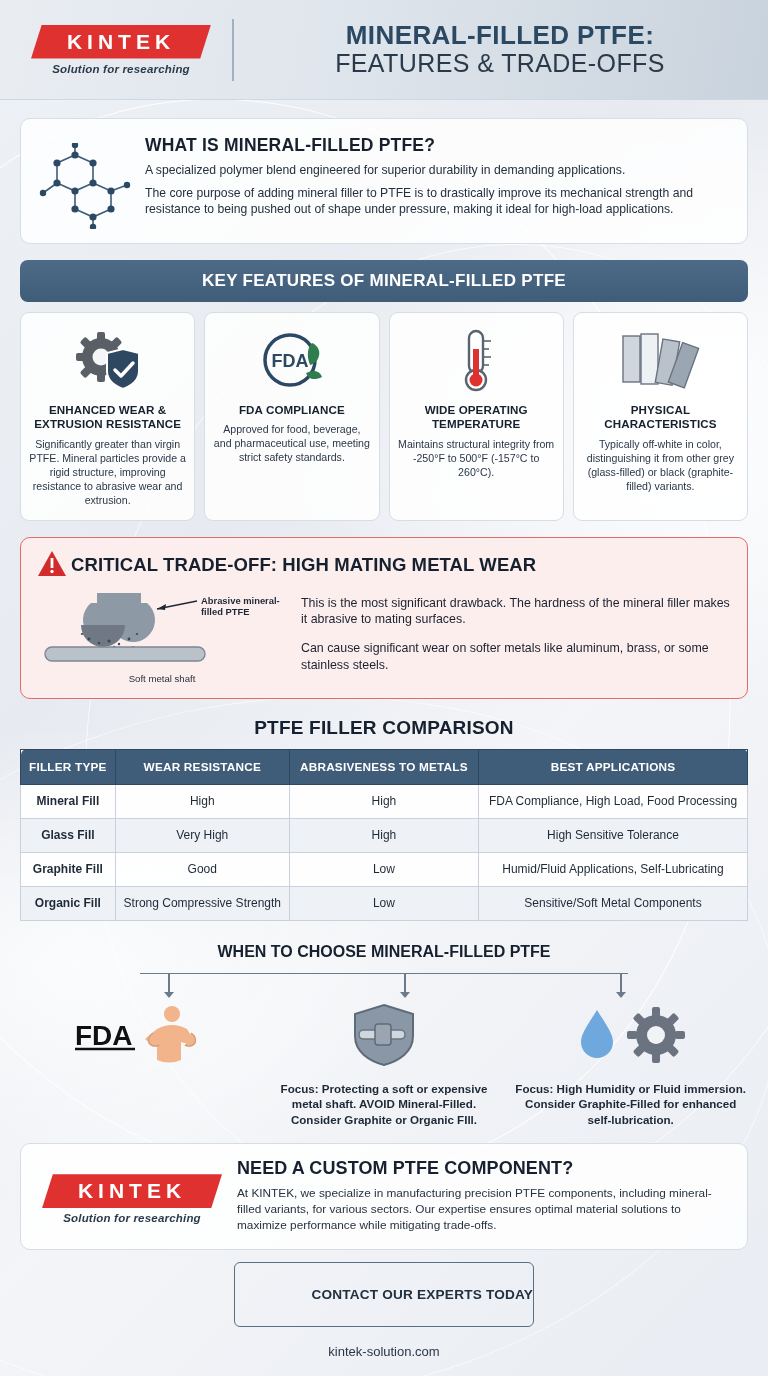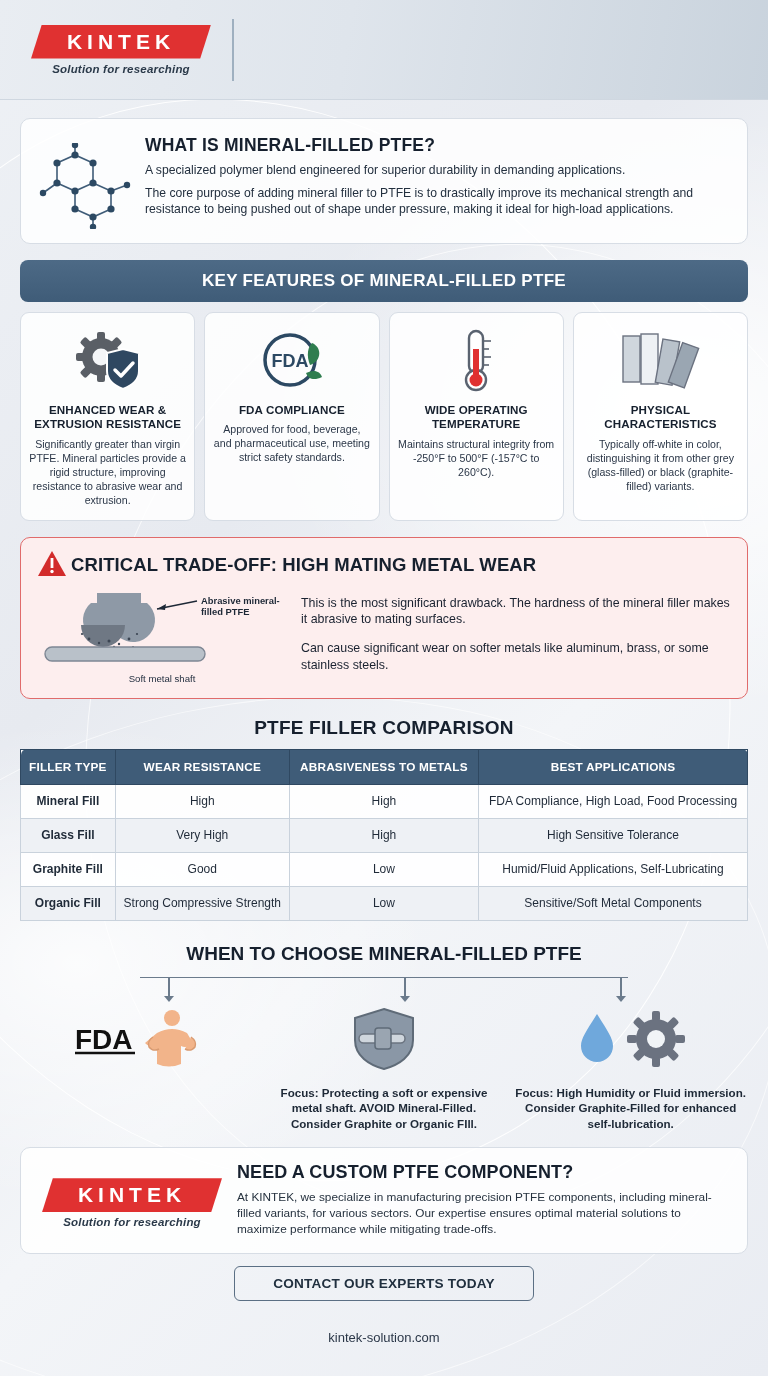--- a/index.html
+++ b/index.html
@@ -131,63 +131,67 @@
   thead th:first-child{border-top-left-radius:6px;}
   thead th:last-child{border-top-right-radius:6px;}
   tbody td {
     border:1px solid #c9d2dc; padding:9px 4px; font-size:12px; text-align:center;
     color:#1f2a38; line-height:1.25;
   }
   tbody td.first { font-weight:bold; }
   tbody tr:nth-child(even) td { background:#eef1f5; }
 
   
-  .choose-title { text-align:center; font-size:19px; font-weight:bold; margin:22px 0 4px; color:#16202e;}
+  .choose-title { text-align:center; font-size:16px; font-weight:bold; margin:22px 0 4px; color:#16202e;}
   .arrows { position:relative; height: 34px; }
   .arrow-line { position:absolute; left:120px; right:120px; top:8px; height:1.5px; background:#6b7b8c;}
   .arrow { position:absolute; top:8px; width:1.5px; height:20px; background:#6b7b8c;}
   .arrow:after{ content:""; position:absolute; left:-4px; bottom:-5px; border-left:5px solid transparent; border-right:5px solid transparent; border-top:6px solid #6b7b8c;}
   .choose { display:grid; grid-template-columns: repeat(3,1fr); gap:12px; }
   .ch { text-align:center; }
   .ch .ico { height:72px; display:flex; align-items:center; justify-content:center; gap:6px;}
   .ch p { margin:10px 0 0; font-size:11.6px; line-height:1.33; font-weight:bold; color:#1d2836;}
 
   
   .cta {
     margin-top:16px; background:rgba(255,255,255,.86);
     border:1px solid #d7dde5; border-radius:10px;
     padding: 14px 18px 16px; display:flex; gap:12px; align-items:flex-start;
   }
   .cta-logo { width:186px; flex:none; display:flex; flex-direction:column; align-items:center; padding-top:16px;}
   .cta-body { flex:1; }
   .cta-body h2 { margin:0 0 6px; font-size:18px; color:#16202e; letter-spacing:.1px;}
   .cta-body p { margin:0; font-size:11.8px; line-height:1.36; color:#26323f;}
   .cta-btn {
-    margin: 12px auto 16px; display:block; width: 300px;
+    margin: 12px auto 4px; display:block; width: 300px;
     border:1.5px solid #5b6f84; border-radius:6px; background:transparent;
-    padding: 9px 0; font-size:13.6px; font-weight:bold; color:#21303f;
-    letter-spacing:.2px; text-align:center; cursor:pointer;
+    padding: 24px 0; font-size:13.6px; font-weight:bold; color:#21303f;
+    letter-spacing:.2px; text-align:right; cursor:pointer;
     font-family:"Liberation Sans", sans-serif;
   }
   .site { text-align:center; font-size:13px; color:#2b3748; padding: 13px 0 10px;}
 </style>
 </head>
 <body>
 
 <div class="page">
   <div class="swoosh s1"></div>
   <div class="swoosh s2"></div>
   <div class="swoosh s3"></div>
 
   <div class="header">
     <div class="logo-box">
       <div class="logo-badge">KINTEK</div>
       <div class="logo-sub">Solution for researching</div>
     </div>
     <div class="head-div"></div>
+    <div class="head-titles">
+      <div class="head-t1">MINERAL-FILLED PTFE:</div>
+      <div class="head-t2">FEATURES &amp; TRADE-OFFS</div>
+    </div>
   </div>
 
   <div class="content">
 
     <div class="card what">
       <div class="what-icon">
         <svg width="100" height="86" viewBox="0 0 100 86">
           <g stroke="#3f5c78" stroke-width="1.6" fill="none">
             <path d="M22 20 L40 12 L58 20 L58 40 L40 48 L22 40 Z"></path>
             <path d="M58 40 L76 48 L76 66 L58 74 L40 66 L40 48"></path>

